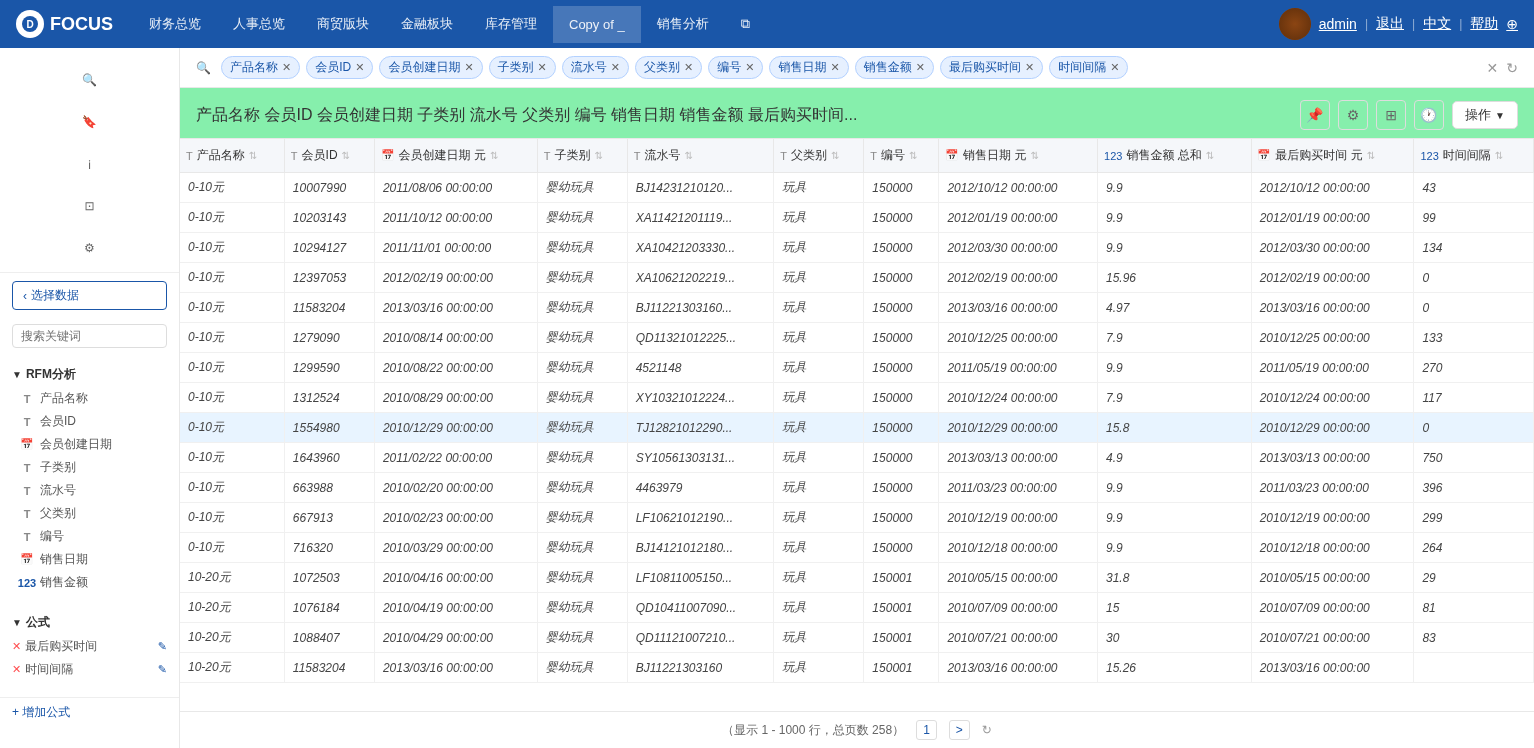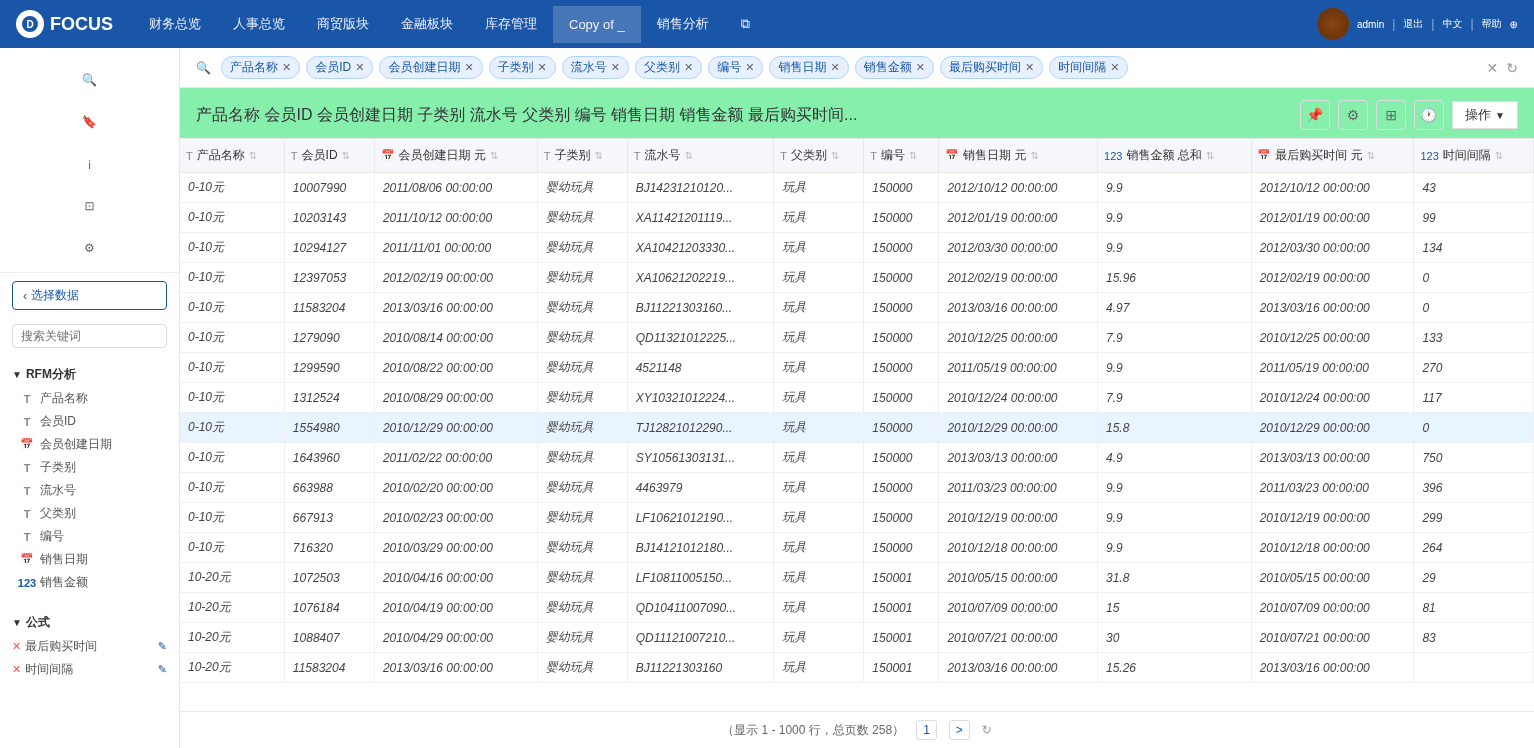--- a/index.html
+++ b/index.html
@@ -11,21 +11,21 @@
       height: 48px; padding: 0 16px; gap: 0;
     }
     .topnav-logo { display: flex; align-items: center; gap: 6px; font-size: 18px; font-weight: bold; color: #fff; margin-right: 20px; }
     .topnav-logo-icon { width: 28px; height: 28px; border-radius: 50%; background: #fff; display: flex; align-items: center; justify-content: center; }
     .topnav-logo-icon svg { width: 18px; height: 18px; }
     .topnav-menu { display: flex; gap: 0; flex: 1; }
     .topnav-item { padding: 0 16px; height: 37px; display: flex; align-items: center; cursor: pointer; font-size: 13px; color: rgba(255,255,255,0.9); white-space: nowrap; }
     .topnav-item.active { background: rgba(255,255,255,0.2); }
     .topnav-right { display: flex; align-items: center; gap: 8px; margin-left: auto; }
     .topnav-avatar { width: 32px; height: 32px; border-radius: 50%; background: #8B4513; overflow: hidden; }
-    .topnav-user { color: #fff; font-size: 10px; }
+    .topnav-user { color: #fff; font-size: 14px; text-decoration: underline; }
     .topnav-divider { color: rgba(255,255,255,0.5); }
 
     
     .main-layout { display: flex; height: calc(100vh - 48px); }
 
     
     .sidebar { width: 180px; background: #fff; border-right: 1px solid #e8e8e8; display: flex; flex-direction: column; padding: 8px 0; overflow-y: auto; }
     .sidebar-icon { width: 32px; height: 32px; display: flex; align-items: center; justify-content: center; cursor: pointer; color: #666; border-radius: 4px; }
     .sidebar-select-btn { margin: 8px 12px; background: #fff; border: 1px solid #1a56a8; color: #1a56a8; border-radius: 4px; padding: 5px 10px; cursor: pointer; font-size: 12px; display: flex; align-items: center; gap: 4px; }
     .sidebar-search { margin: 6px 12px; border: 1px solid #ddd; border-radius: 4px; padding: 4px 8px; font-size: 12px; width: calc(100% - 24px); color: #999; }
@@ -51,21 +51,21 @@
     .filter-tag .close { color: #666; font-size: 11px; cursor: pointer; }
     .filter-bar-right { margin-left: auto; display: flex; align-items: center; gap: 8px; }
     .filter-clear { color: #999; cursor: pointer; font-size: 14px; }
     .filter-refresh { color: #999; cursor: pointer; font-size: 14px; }
 
     
     .query-header { background: #86efac; padding: 12px 16px 8px; display: flex; align-items: center; justify-content: space-between; border-bottom: 1px solid #e8e8e8; }
     .query-title { font-size: 16px; color: #333; font-weight: normal; white-space: nowrap; overflow: hidden; text-overflow: ellipsis; max-width: 800px; }
     .query-actions { display: flex; align-items: center; gap: 8px; }
     .query-icon-btn { width: 30px; height: 30px; display: flex; align-items: center; justify-content: center; cursor: pointer; color: #666; border: 1px solid #ddd; border-radius: 4px; font-size: 14px; }
-    .query-action-btn { background: #fff; border: 1px solid #ddd; border-radius: 0; padding: 4px 12px; cursor: pointer; color: #333; font-size: 13px; display: flex; align-items: center; gap: 4px; }
+    .query-action-btn { background: #fff; border: 1px solid #ddd; border-radius: 5px; padding: 4px 12px; cursor: pointer; color: #333; font-size: 13px; display: flex; align-items: center; gap: 4px; }
     .query-action-btn .arrow { font-size: 10px; }
 
     
     .table-container { flex: 1; overflow: auto; background: #fff; }
     table { width: 100%; border-collapse: collapse; font-size: 12px; }
     thead tr { background: #f5f7fa; position: sticky; top: 0; z-index: 10; }
     thead th { padding: 8px 6px; border-bottom: 1px solid #e8e8e8; border-right: 1px solid #e8e8e8; text-align: left; white-space: nowrap; font-weight: normal; color: #333; font-size: 12px; }
     thead th .th-inner { display: flex; align-items: center; gap: 4px; }
     thead th .th-icon { font-size: 11px; color: #888; }
     thead th .th-sort { color: #bbb; font-size: 10px; cursor: pointer; }
@@ -188,20 +188,23 @@
         <span>最后购买时间</span>
         <span class="formula-edit" style="margin-left:auto;">✎</span>
       </div>
       <div class="sidebar-formula-item">
         <span class="formula-x">✕</span>
         <span>时间间隔</span>
         <span class="formula-edit" style="margin-left:auto;">✎</span>
       </div>
     </div>
 
+    <div class="sidebar-add-formula">
+      <span>+ 增加公式</span>
+    </div>
   </div>
 
   <div class="content">
 
     <div class="filter-bar">
       <span class="filter-search-icon">🔍</span>
       <div class="filter-tag">
         <span>产品名称</span>
         <span class="close">✕</span>
       </div>

